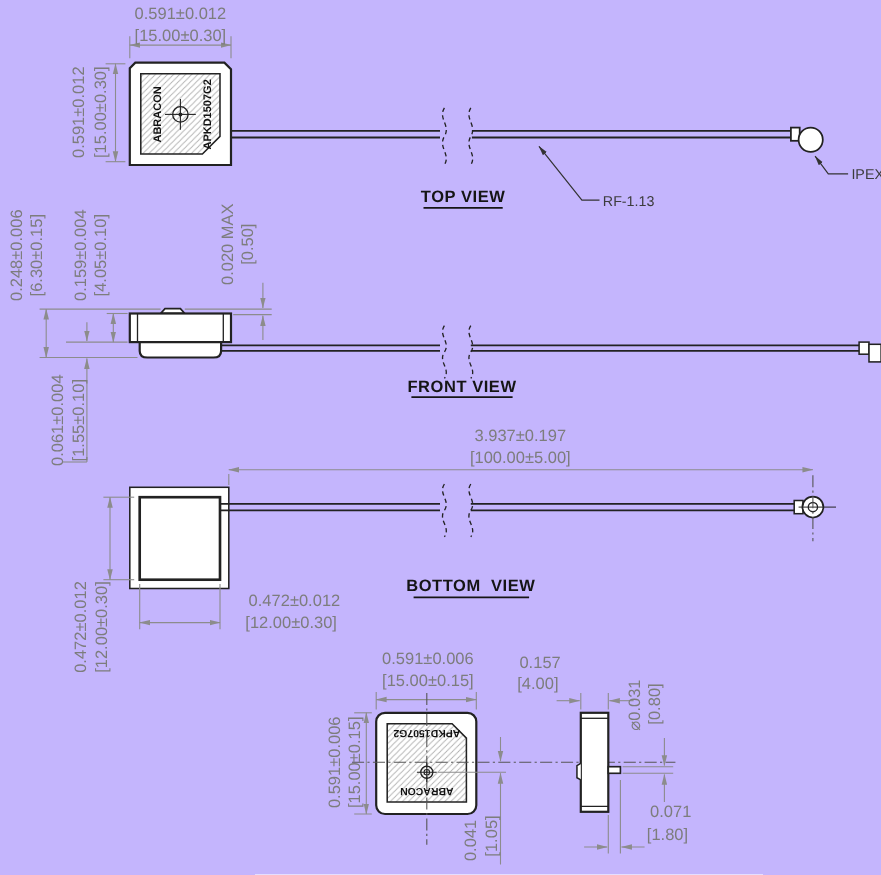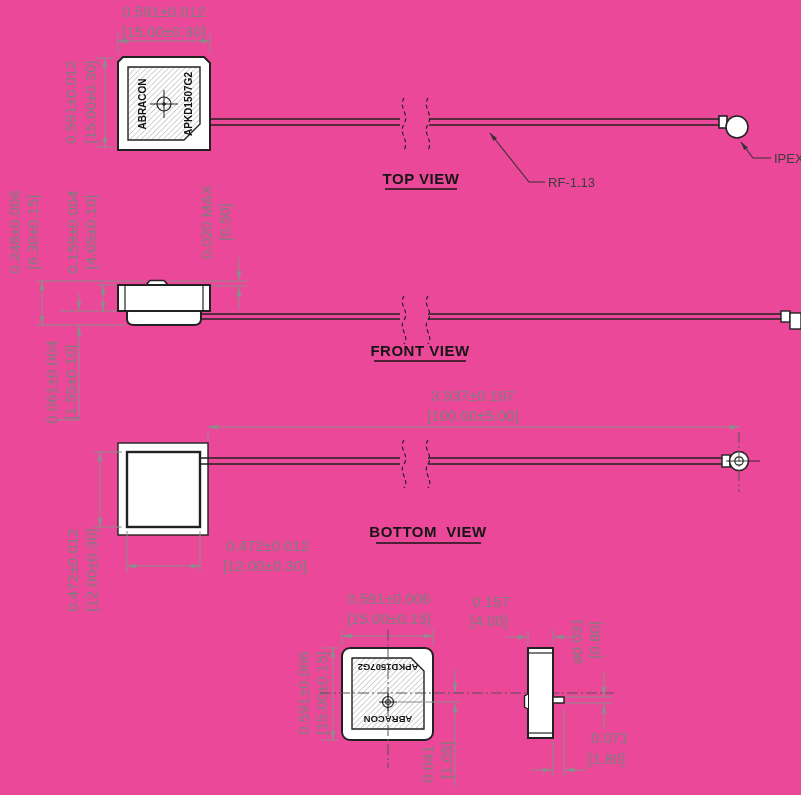--- a/index.html
+++ b/index.html
@@ -1,16 +1,16 @@
 <!DOCTYPE html>
 <html><head>
 <meta charset="utf-8">
 <style>
   html,body{margin:0;padding:0;background:#fff;}
-  #canvas{position:relative;width:801px;height:795px;background:#ec4899;overflow:hidden;
+  #canvas{position:relative;width:801px;height:795px;background:#c4b5fd;overflow:hidden;
           font-family:"Liberation Sans","DejaVu Sans",sans-serif;}
   svg{display:block;}
   text{font-family:"Liberation Sans","DejaVu Sans",sans-serif;}
   .dimtxt{fill:#7d7d7d;font-size:15px;}
   .lbl{fill:#151515;font-size:15px;font-weight:bold;letter-spacing:.5px;}
   .chip{fill:#111;font-size:10px;font-weight:bold;}
   .chipsm{fill:#111;font-size:9.5px;font-weight:bold;}
   .callout{fill:#3c3c3c;font-size:13px;}
   .obj{stroke:#222;fill:#fff;}
   .thin{stroke:#222;fill:none;}

